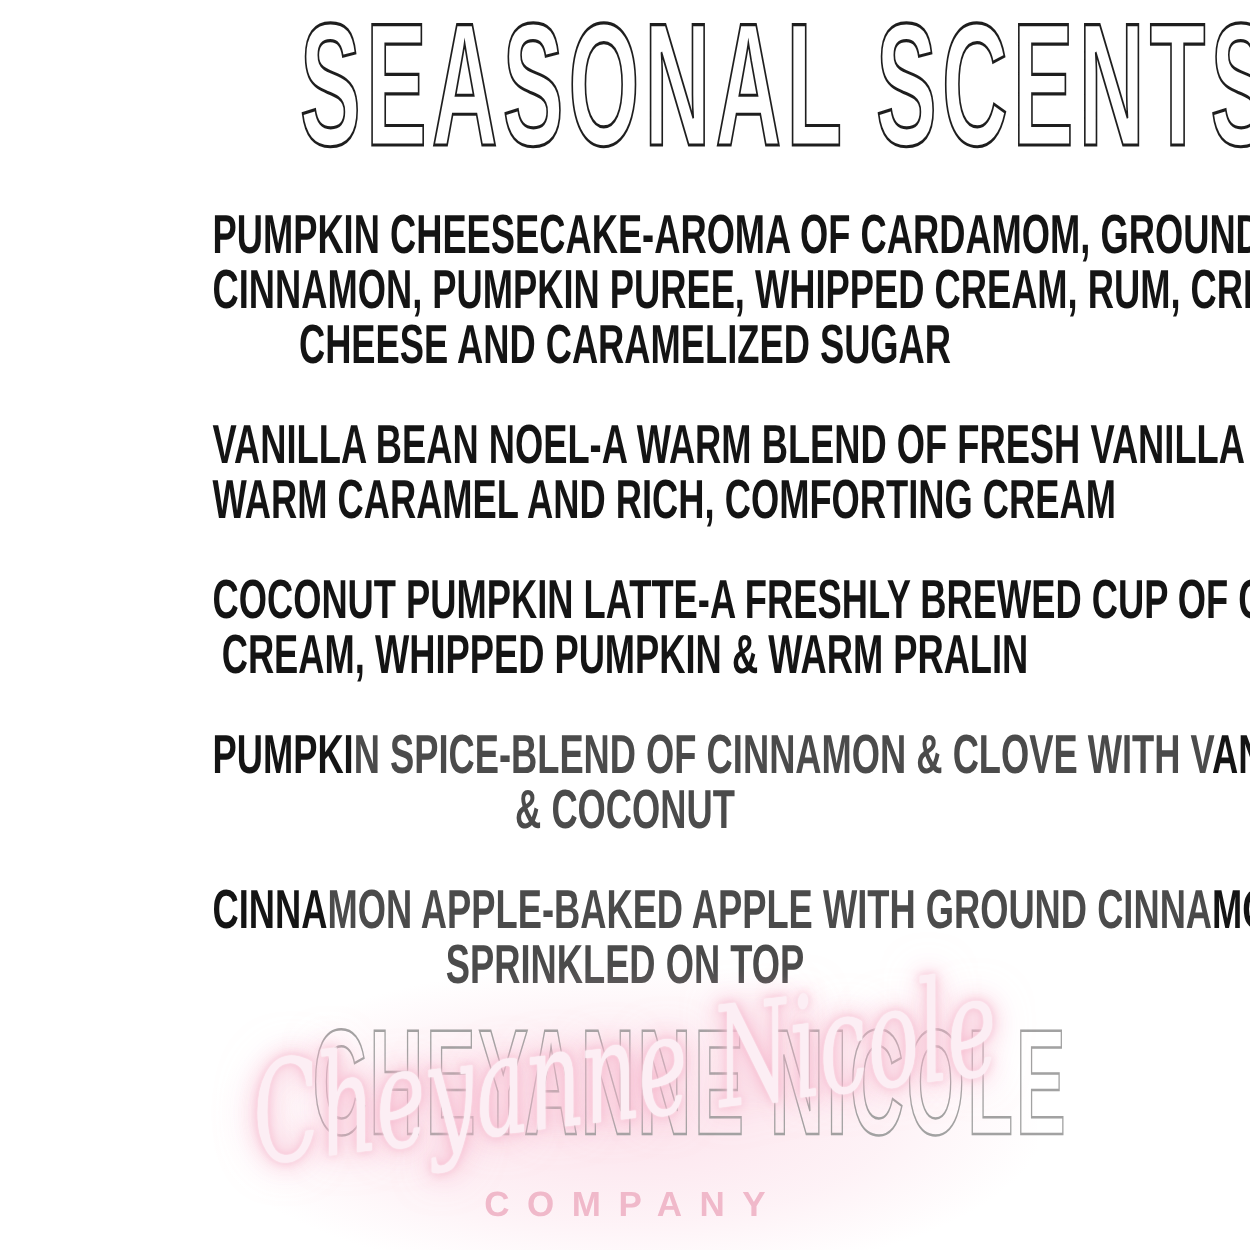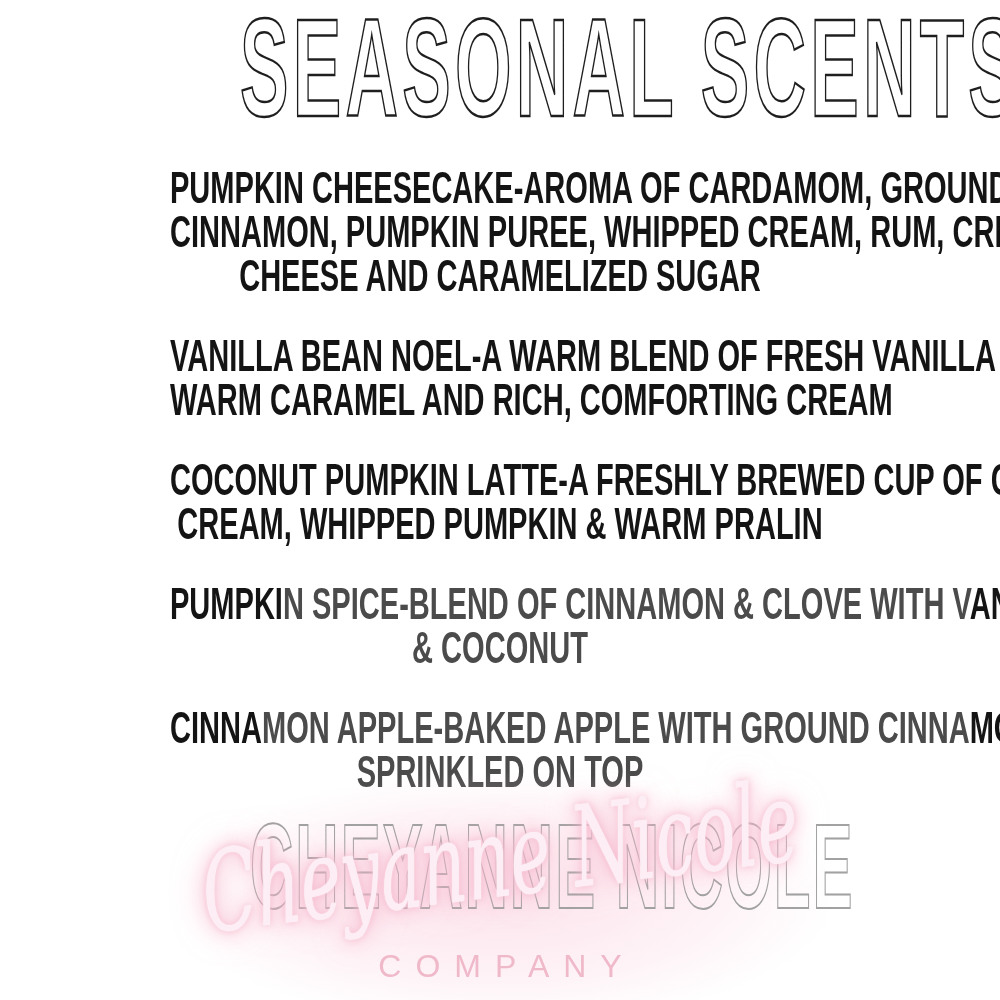--- a/index.html
+++ b/index.html
@@ -78,22 +78,22 @@
     font-size:112px;
     line-height:130px;
     color:var(--script-pink);
     text-shadow:0 0 2px #ffffff, 0 0 10px var(--script-glow), 0 0 24px var(--script-glow), 0 0 40px rgba(246,184,205,0.6);
     transform:rotate(-7deg) scaleX(0.62);
   }
   .logo-company{
     position:absolute;left:0;top:150px;width:1000px;
     text-align:center;
     white-space:nowrap;
-    font-size:32px;
-    font-weight:normal;
+    font-size:28px;
+    font-weight:bold;
     letter-spacing:14px;
     text-indent:14px;
     color:var(--company-pink);
   }
 </style>
 </head>
 <body>
 
 <div class="flyer">
 

